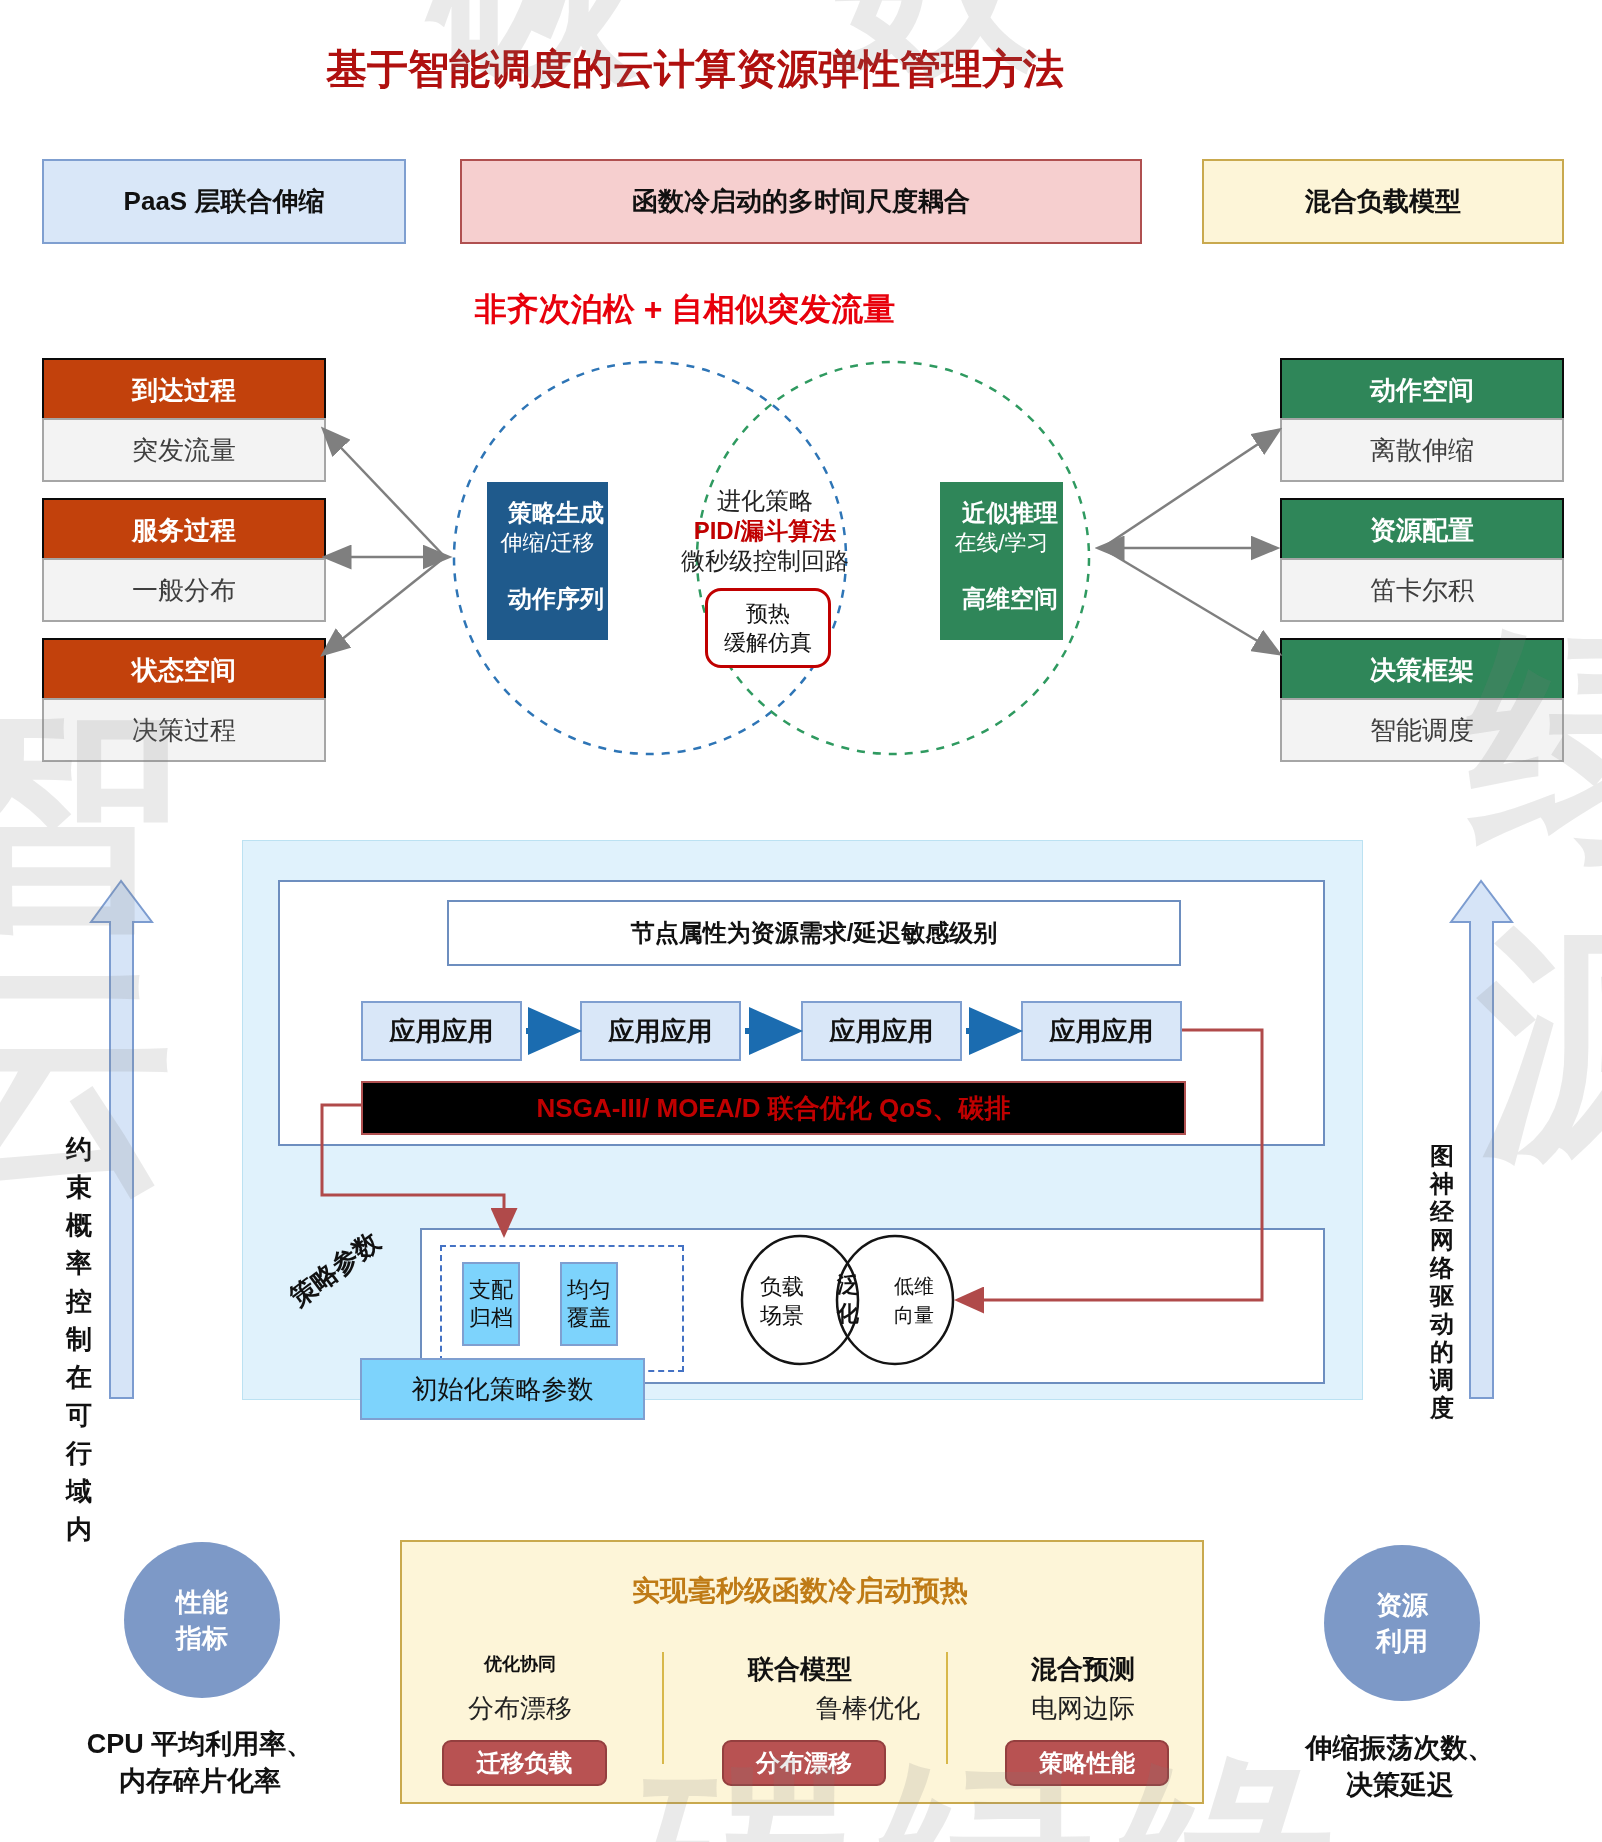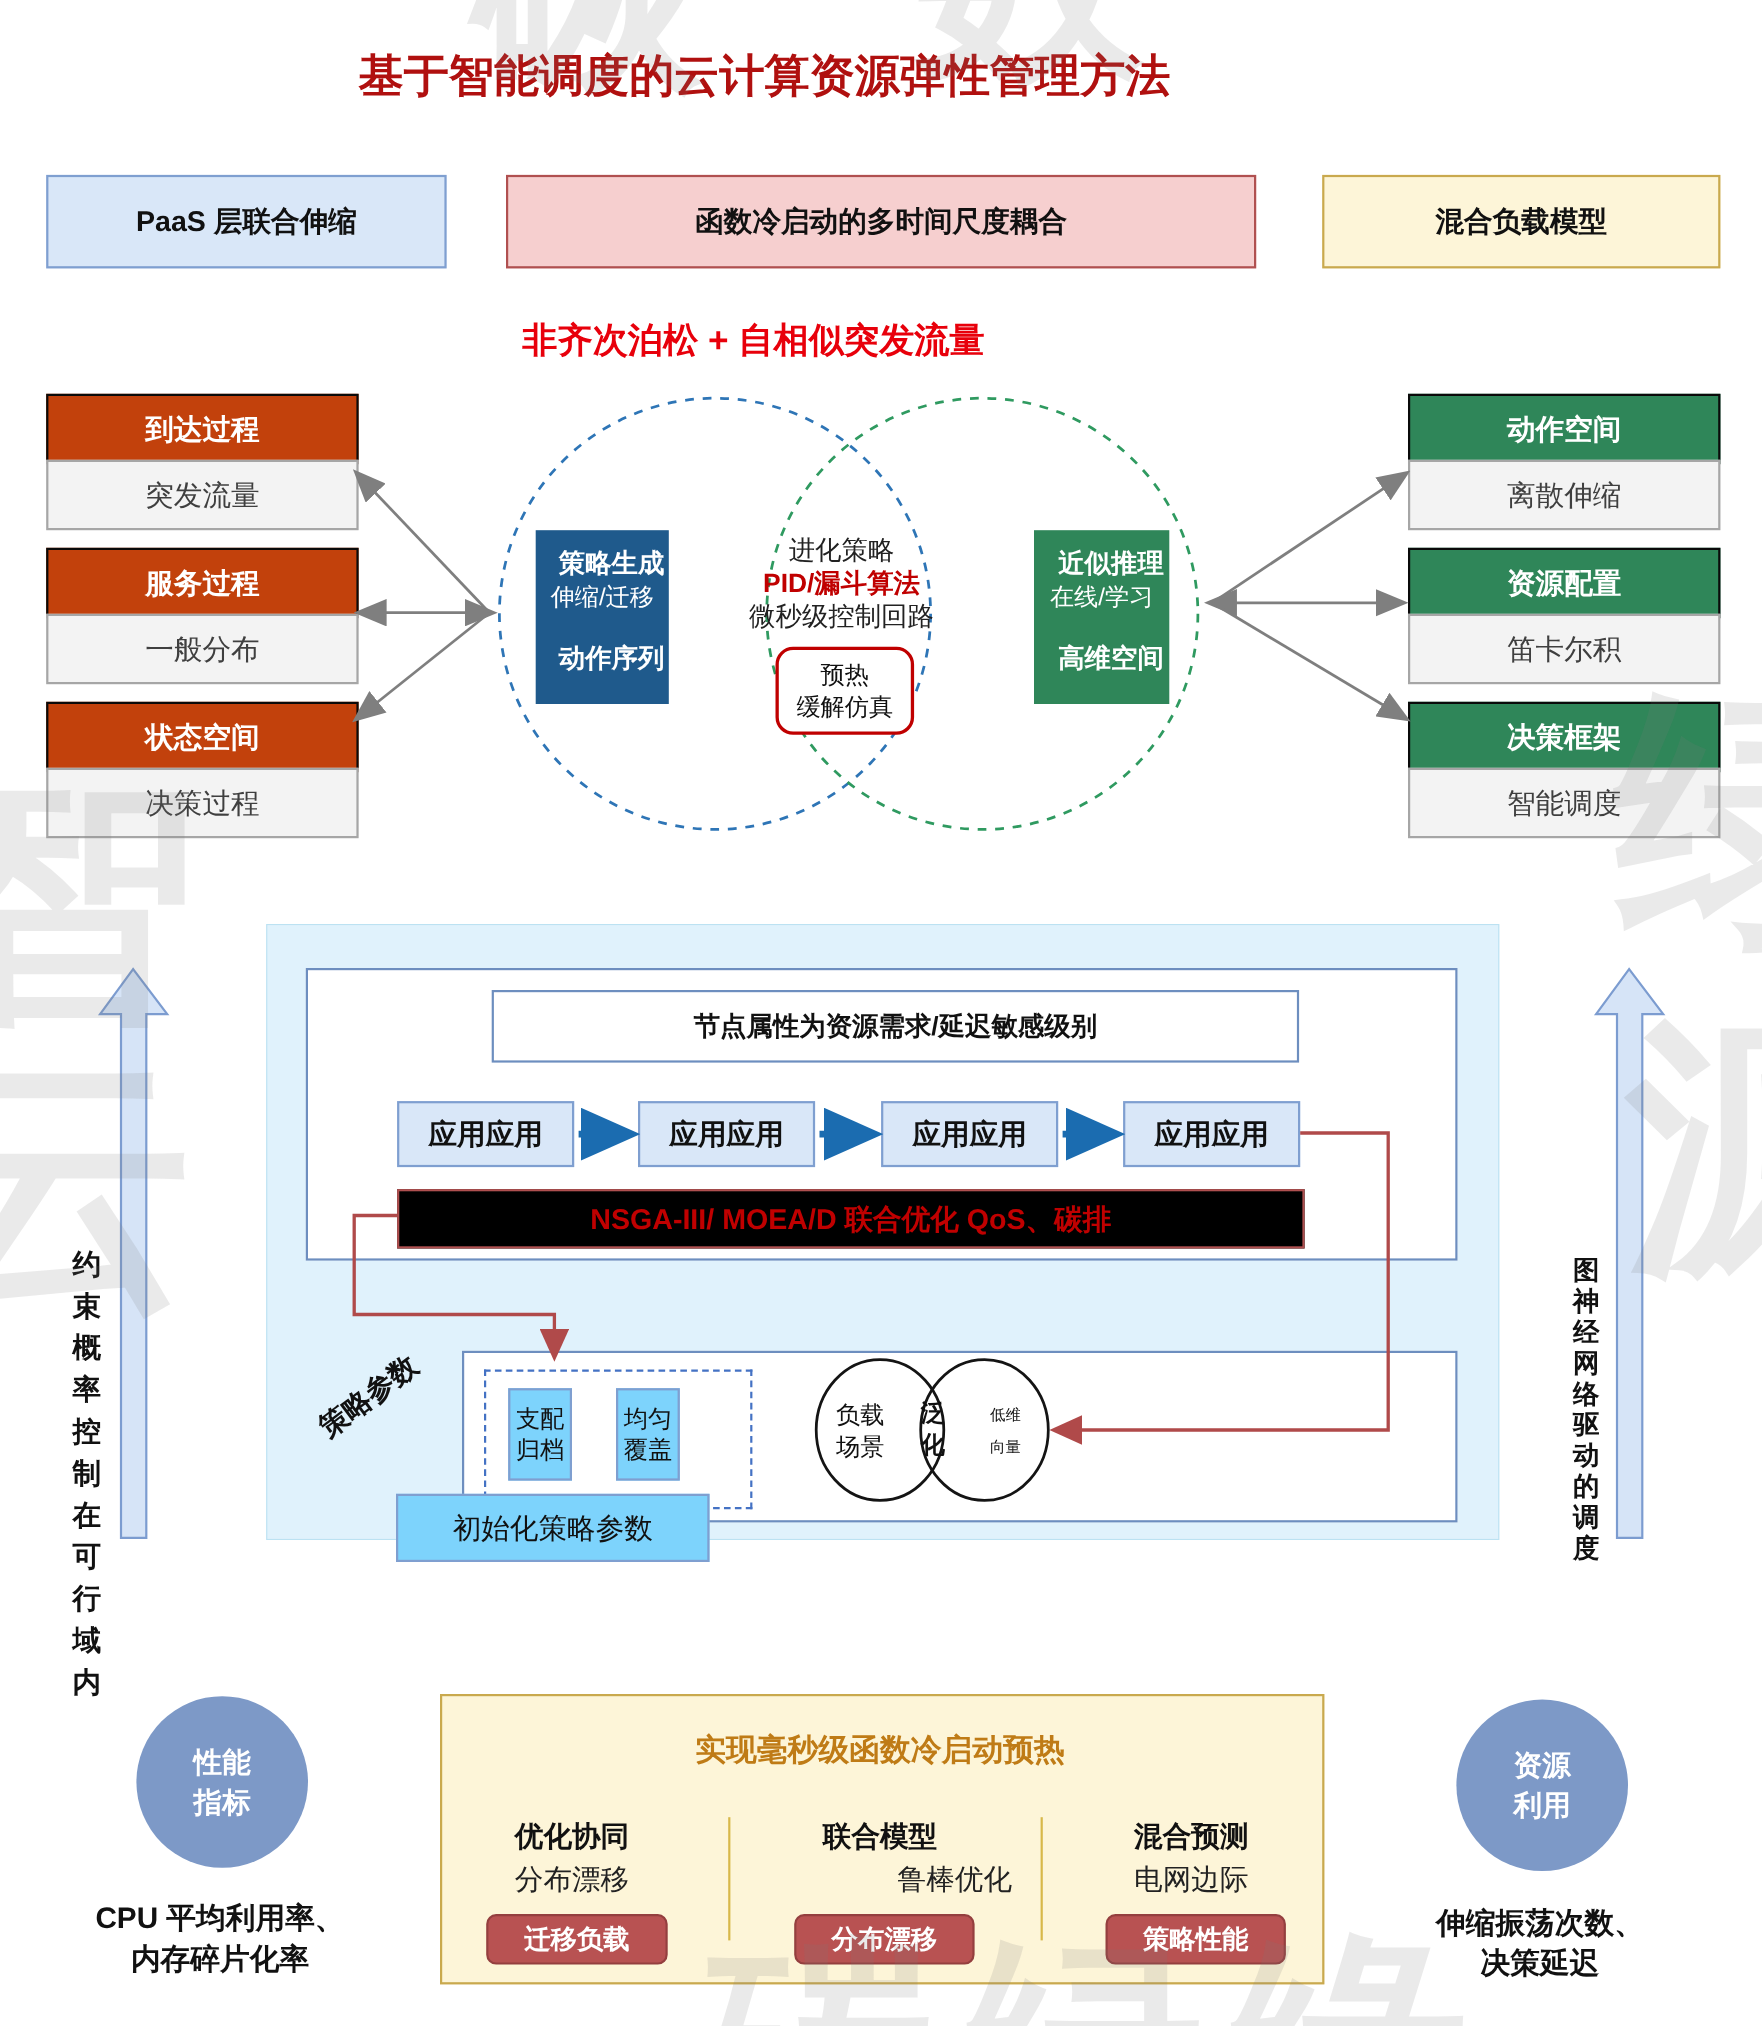--- a/index.html
+++ b/index.html
@@ -102,21 +102,21 @@
   </div>
 
   <div class="abs" style="left:255px;top:1252px;width:160px;text-align:center;font-size:26px;font-weight:bold;
        transform:rotate(-37deg);z-index:3;">策略参数</div>
 
   <div class="abs" style="left:750px;top:1272px;width:64px;text-align:center;font-size:22px;line-height:29px;z-index:12;">
     <div>负载</div>
     <div>场景</div>
   </div>
   <div class="abs vert" style="left:836px;top:1270px;width:24px;font-size:22px;font-weight:bold;line-height:29px;">泛化</div>
-  <div class="abs" style="left:882px;top:1272px;width:64px;text-align:center;font-size:14px;line-height:29px;z-index:12;">
+  <div class="abs" style="left:882px;top:1272px;width:64px;text-align:center;font-size:20px;line-height:29px;z-index:12;">
     <div>低维</div>
     <div>向量</div>
   </div>
 
   <div class="abs flexc lite" style="left:360px;top:1358px;width:285px;height:62px;font-size:26px;z-index:12;">初始化策略参数</div>
 
   <div class="abs vbox" style="left:487px;top:482px;background:#1F5A8C;">
     <div class="b">策略生成</div>
     <div>伸缩/迁移</div>
     <div class="sp"></div>
@@ -152,21 +152,21 @@
   <div class="abs" style="left:35px;top:1726px;width:330px;text-align:center;font-size:27px;font-weight:bold;line-height:37px;z-index:3;">
     <div>CPU 平均利用率、</div>
     <div>内存碎片化率</div>
   </div>
 
   <div class="abs" style="left:400px;top:1540px;width:800px;height:260px;background:#FDF5D8;border:2.5px solid #C9A94E;z-index:2;"></div>
   <div class="abs" style="left:400px;top:1572px;width:800px;text-align:center;font-size:28px;font-weight:bold;color:#BF7B16;z-index:3;">实现毫秒级函数冷启动预热</div>
   <div class="abs" style="left:662px;top:1652px;width:2px;height:112px;background:#D8B84A;z-index:3;"></div>
   <div class="abs" style="left:946px;top:1652px;width:2px;height:112px;background:#D8B84A;z-index:3;"></div>
 
-  <div class="abs" style="left:400px;top:1652px;width:240px;text-align:center;font-size:26px;font-weight:bold;z-index:3;">优化协同</div>
+  <div class="abs" style="left:400px;top:1652px;width:240px;text-align:center;font-size:18px;font-weight:bold;z-index:3;">优化协同</div>
   <div class="abs" style="left:400px;top:1691px;width:240px;text-align:center;font-size:26px;color:#222;z-index:3;">分布漂移</div>
   <div class="abs flexc badge" style="left:442px;top:1740px;width:161px;">迁移负载</div>
 
   <div class="abs" style="left:680px;top:1652px;width:240px;text-align:center;font-size:26px;font-weight:bold;z-index:3;">联合模型</div>
   <div class="abs" style="left:680px;top:1691px;width:240px;text-align:right;font-size:26px;color:#222;z-index:3;">鲁棒优化</div>
   <div class="abs flexc badge" style="left:722px;top:1740px;width:160px;">分布漂移</div>
 
   <div class="abs" style="left:963px;top:1652px;width:240px;text-align:center;font-size:26px;font-weight:bold;z-index:3;">混合预测</div>
   <div class="abs" style="left:963px;top:1691px;width:240px;text-align:center;font-size:26px;color:#222;z-index:3;">电网边际</div>
   <div class="abs flexc badge" style="left:1005px;top:1740px;width:160px;">策略性能</div>

